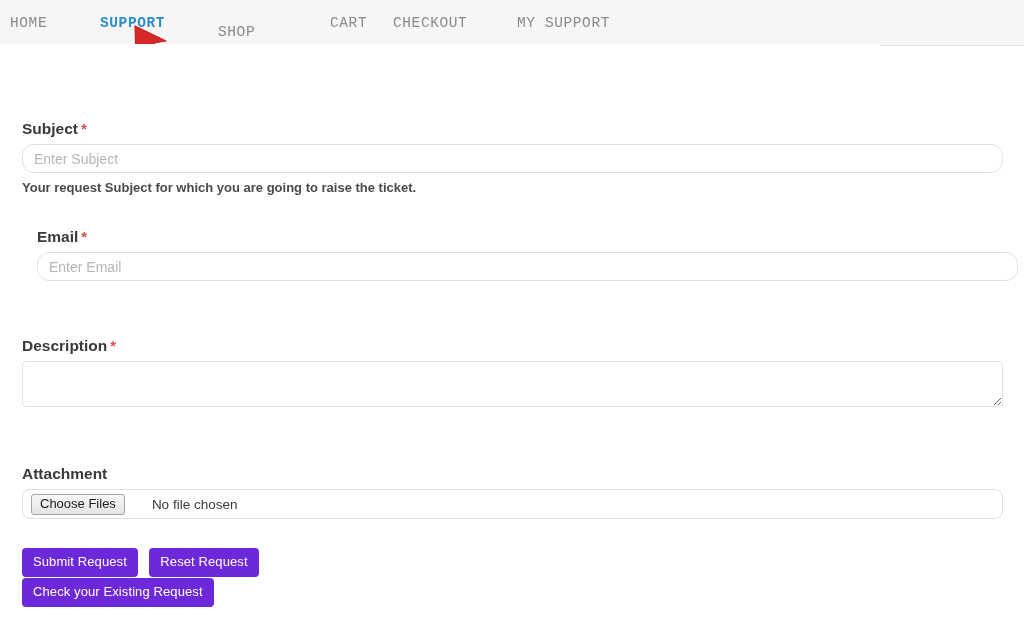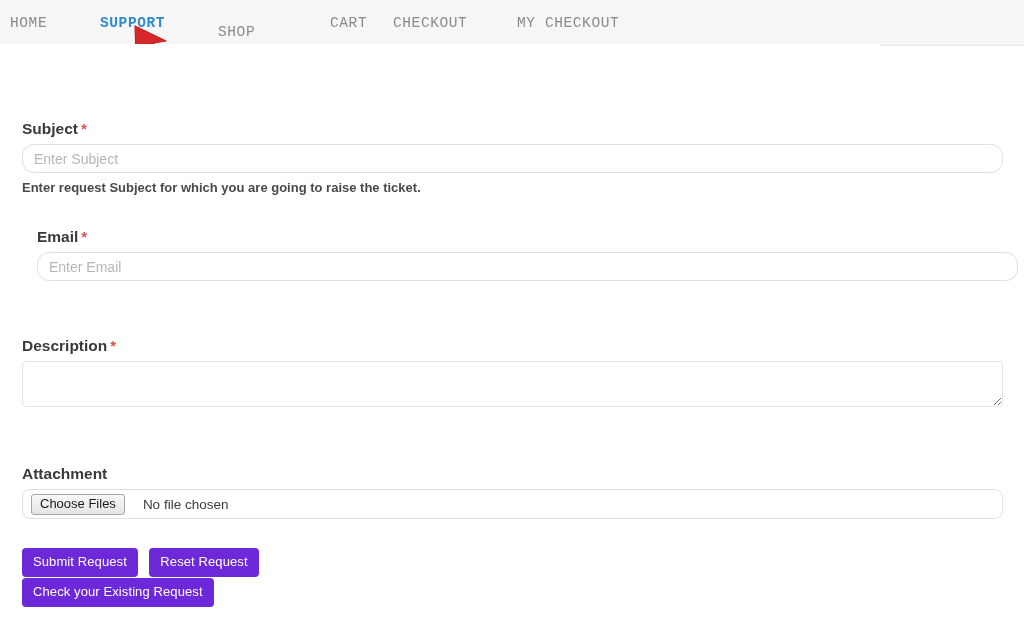--- a/index.html
+++ b/index.html
@@ -136,21 +136,21 @@
     background: linear-gradient(#f8f8f8, #e4e4e4);
     border: 1px solid #a6a6a6;
     border-radius: 3px;
     padding: 2px 8px 3px 8px;
     line-height: 14px;
     cursor: pointer;
   }
   .no-file-text {
     font-size: 13.5px;
     color: #3b3b3b;
-    margin-left: 18px;
+    margin-left: 27px;
     white-space: nowrap;
   }
 
   
   .btn-row { position: absolute; left: 22px; }
   .btn-primary {
     display: inline-block;
     background: #6d28d9;
     color: #ffffff;
     border: none;
@@ -166,37 +166,37 @@
 </style>
 </head>
 <body>
 
 <div class="navbar">
   <a class="nav-item" style="left:10px;">HOME</a>
   <a class="nav-item active" style="left:100px;">SUPPORT</a>
   <a class="nav-item" style="left:218px;margin-top:9px;">SHOP</a>
   <a class="nav-item" style="left:308px;margin-left:22px;">CART</a>
   <a class="nav-item" style="left:393px;">CHECKOUT</a>
-  <a class="nav-item" style="left:517px;">MY CHECKOUT</a>
+  <a class="nav-item" style="left:517px;">MY SUPPORT</a>
 </div>
 
 <div class="cursor-arrow">
   <svg width="44" height="44" viewBox="0 0 44 44" xmlns="http://www.w3.org/2000/svg">
     <polygon points="2,2 3,31 12,23 21,40 30,35 21,19 33,17" fill="#d62828" stroke="#c32121" stroke-width="1.2" stroke-linejoin="round"></polygon>
   </svg>
 </div>
 
 <div class="form-wrap">
 
   <div class="field-group" style="top:76px;">
     <div class="field-label">
       <span>Subject</span><span class="req-star">*</span>
     </div>
     <input class="text-input" type="text" placeholder="Enter Subject" style="">
-    <p class="help-text">Enter request Subject for which you are going to raise the ticket.</p>
+    <p class="help-text">Your request Subject for which you are going to raise the ticket.</p>
   </div>
 
   <div class="field-group" style="top:184px;margin-left:15px;">
     <div class="field-label">
       <span>Email</span><span class="req-star">*</span>
     </div>
     <input class="text-input" type="text" placeholder="Enter Email" style="">
   </div>
 
   <div class="field-group" style="top:293px;">

